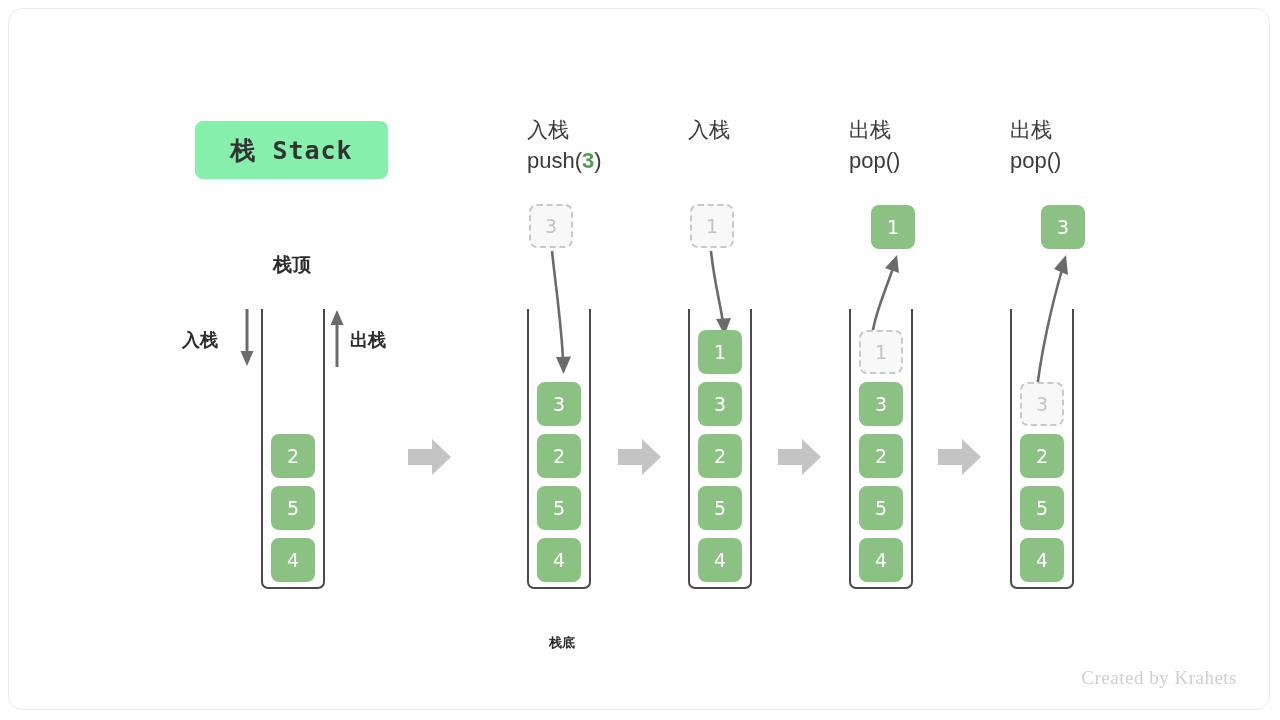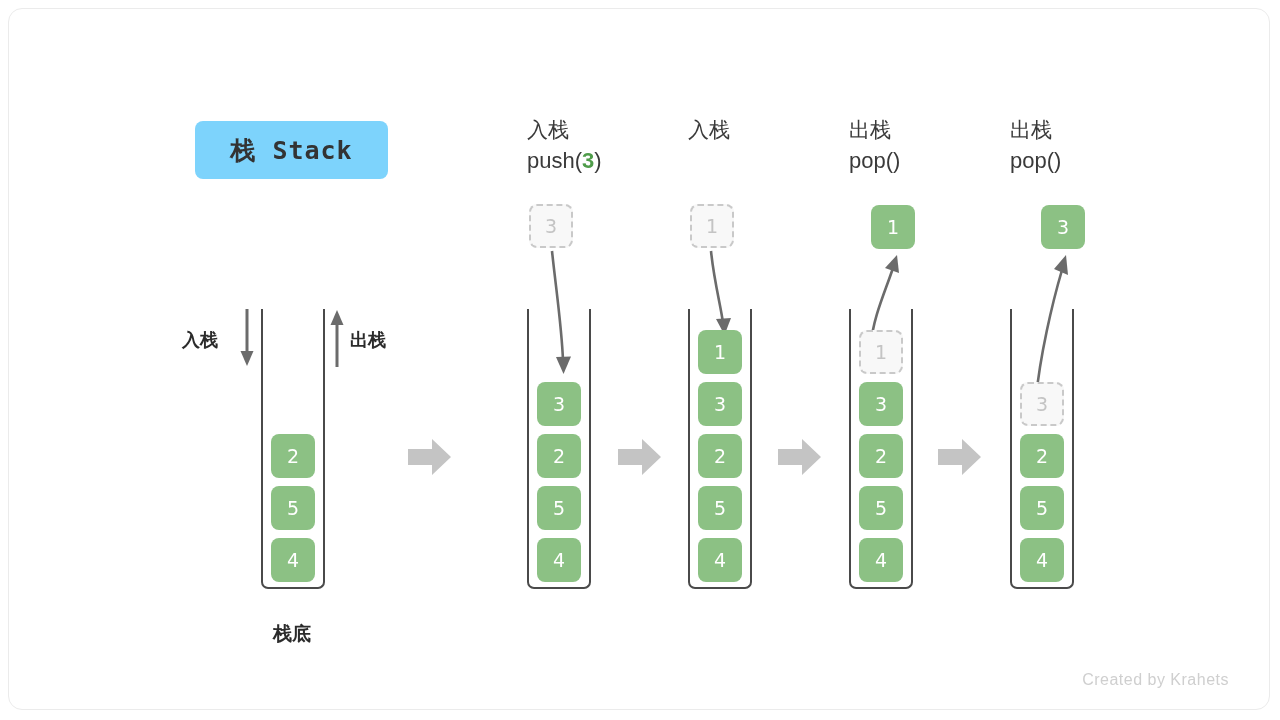--- a/index.html
+++ b/index.html
@@ -26,21 +26,21 @@
     overflow: hidden;
   }
 
   
   #title-chip {
     position: absolute;
     left: 186px;
     top: 112px;
     width: 193px;
     height: 58px;
-    background: #7dd3fc;
+    background: #86efac;
     border-radius: 8px;
     display: flex;
     align-items: center;
     justify-content: center;
   }
   #title-chip .t {
     font-family: "DejaVu Sans Mono", monospace;
     font-size: 25px;
     font-weight: bold;
     color: #333333;
@@ -57,24 +57,24 @@
 
   #lbl-top {
     position: absolute;
     left: 0; top: 243px;
     width: 566px;
     text-align: center;
     font-size: 19px;
   }
   #lbl-bottom {
     position: absolute;
-    left: 0; top: 612px;
+    left: 0; top: 625px;
     width: 566px;
-    text-align: center;
-    font-size: 19px;
+    text-align: right;
+    font-size: 13px;
   }
   #lbl-push {
     position: absolute;
     left: 173px; top: 319px;
     font-size: 18px;
   }
   #lbl-pop {
     position: absolute;
     left: 341px; top: 319px;
     font-size: 18px;
@@ -145,39 +145,40 @@
     border: 2px dashed #c9c9c9;
     color: #c4c4c4;
   }
 
   
   .sep-arrow { position: absolute; top: 428px; }
 
   
   #footer {
     position: absolute;
-    right: 40px;
+    right: 32px;
     bottom: 20px;
-    font-family: Liberation Sans, sans-serif;
-    font-size: 16px;
+    font-family: Liberation Serif, serif;
+    font-size: 19px;
     color: #cfcfcf;
     letter-spacing: 0.5px;
   }
 
   svg { display: block; overflow: visible; }
 </style>
 </head>
 <body>
 
 <div id="card">
 
   <div id="title-chip">
     <span class="t">栈 Stack</span>
   </div>
 
+  <div id="lbl-top" class="cjk-bold">栈顶</div>
   <div id="lbl-bottom" class="cjk-bold">栈底</div>
   <div id="lbl-push" class="cjk-bold">入栈</div>
   <div id="lbl-pop" class="cjk-bold">出栈</div>
 
   <svg class="dir-arrow" style="left:226px; top:298px;" width="24" height="62" viewBox="0 0 24 62">
     <line x1="12" y1="2" x2="12" y2="48" stroke="#6b6b6b" stroke-width="3"></line>
     <path d="M12 59 L5.5 44 L18.5 44 Z" fill="#6b6b6b"></path>
   </svg>
 
   <svg class="dir-arrow" style="left:316px; top:298px;" width="24" height="62" viewBox="0 0 24 62">

